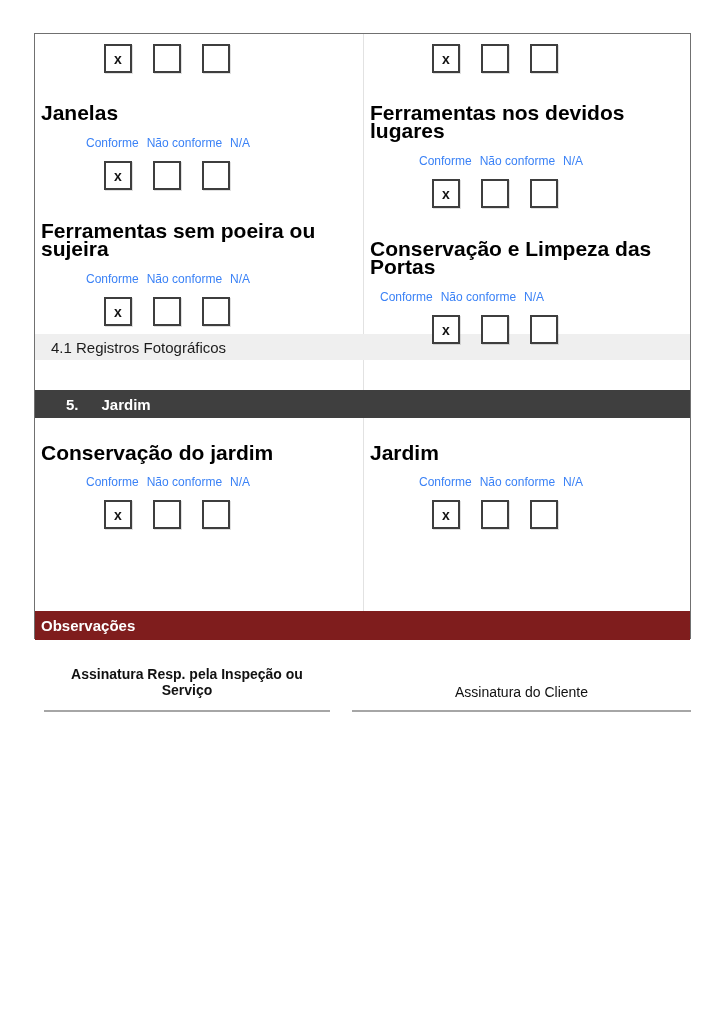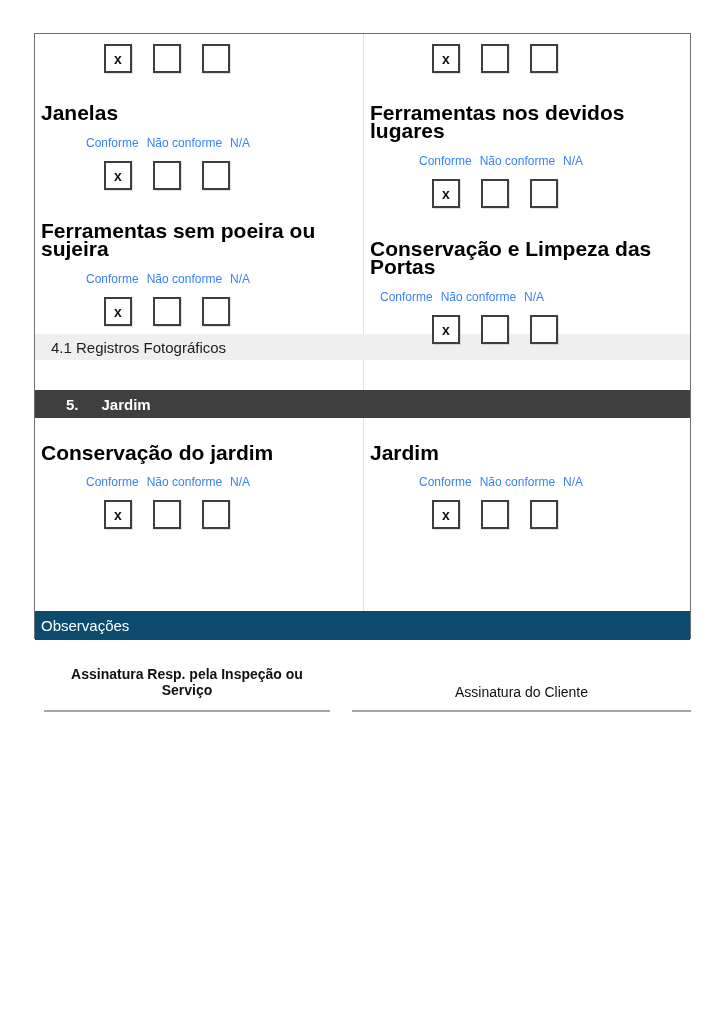--- a/index.html
+++ b/index.html
@@ -36,24 +36,24 @@
     font-size:15px; color:#1c1c1c;
   }
   .section-header {
     height:28px; background:#3f3f3f;
     display:flex; align-items:center;
     color:#ffffff; font-weight:bold; font-size:15px;
   }
   .section-header .sec-num { margin-left:31px; }
   .section-header .sec-title { margin-left:23px; }
   .observations-bar {
-    height:29px; background:#0c4a6e;
+    height:29px; background:#7f1d1d;
     display:flex; align-items:center;
     padding-left:6px;
-    color:#ffffff; font-weight:normal; font-size:15px;
+    color:#ffffff; font-weight:bold; font-size:15px;
   }
 
   .item-title {
     font-weight:bold; font-size:21px; color:#000000;
     margin-left:6px; line-height:18px;
   }
   .conf-labels {
     display:flex; gap:8px;
     font-size:12px; color:#3b82f6; line-height:14px;
   }

